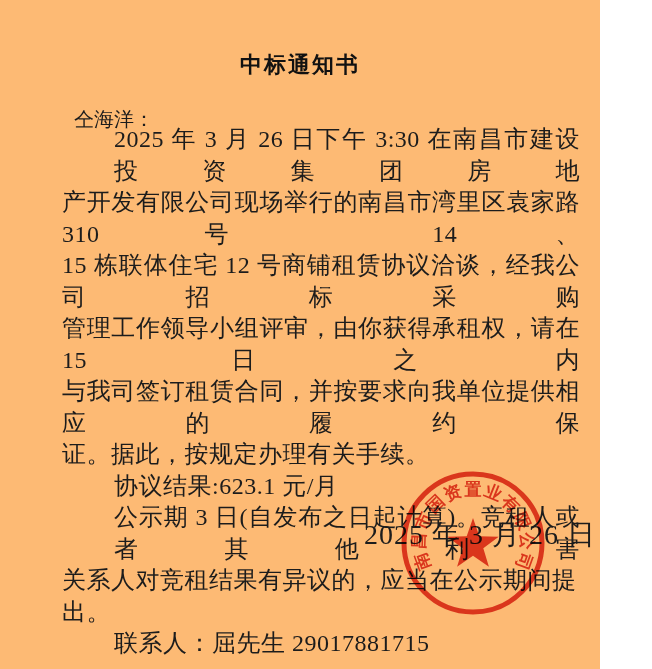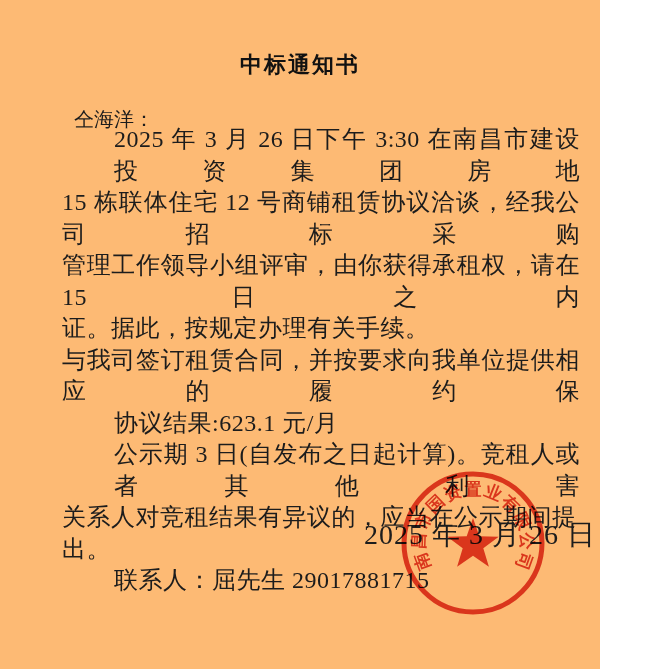--- a/index.html
+++ b/index.html
@@ -86,24 +86,25 @@
 <body>
 
 <div class="page">
 
   <div class="doc-title">中标通知书</div>
 
   <div class="addressee">仝海洋：</div>
 
   <div class="body-text">
     <div class="line indent jfull">2025 年 3 月 26 日下午 3:30 在南昌市建设投资集团房地</div>
+    <div class="line jfull">产开发有限公司现场举行的南昌市湾里区袁家路 310 号 14、</div>
     <div class="line jfull">15 栋联体住宅 12 号商铺租赁协议洽谈，经我公司招标采购</div>
     <div class="line jfull">管理工作领导小组评审，由你获得承租权，请在 15 日之内</div>
+    <div class="line jfull">与我司签订租赁合同，并按要求向我单位提供相应的履约保</div>
     <div class="line">证。据此，按规定办理有关手续。</div>
-    <div class="line jfull">与我司签订租赁合同，并按要求向我单位提供相应的履约保</div>
     <div class="line indent">协议结果:623.1 元/月</div>
     <div class="line indent jfull">公示期 3 日(自发布之日起计算)。竞租人或者其他利害</div>
     <div class="line">关系人对竞租结果有异议的，应当在公示期间提出。</div>
     <div class="line indent">联系人：屈先生 29017881715</div>
   </div>
 
   <div class="signature">
     <div class="date">2025 年 3 月 26 日</div>
   </div>
 

